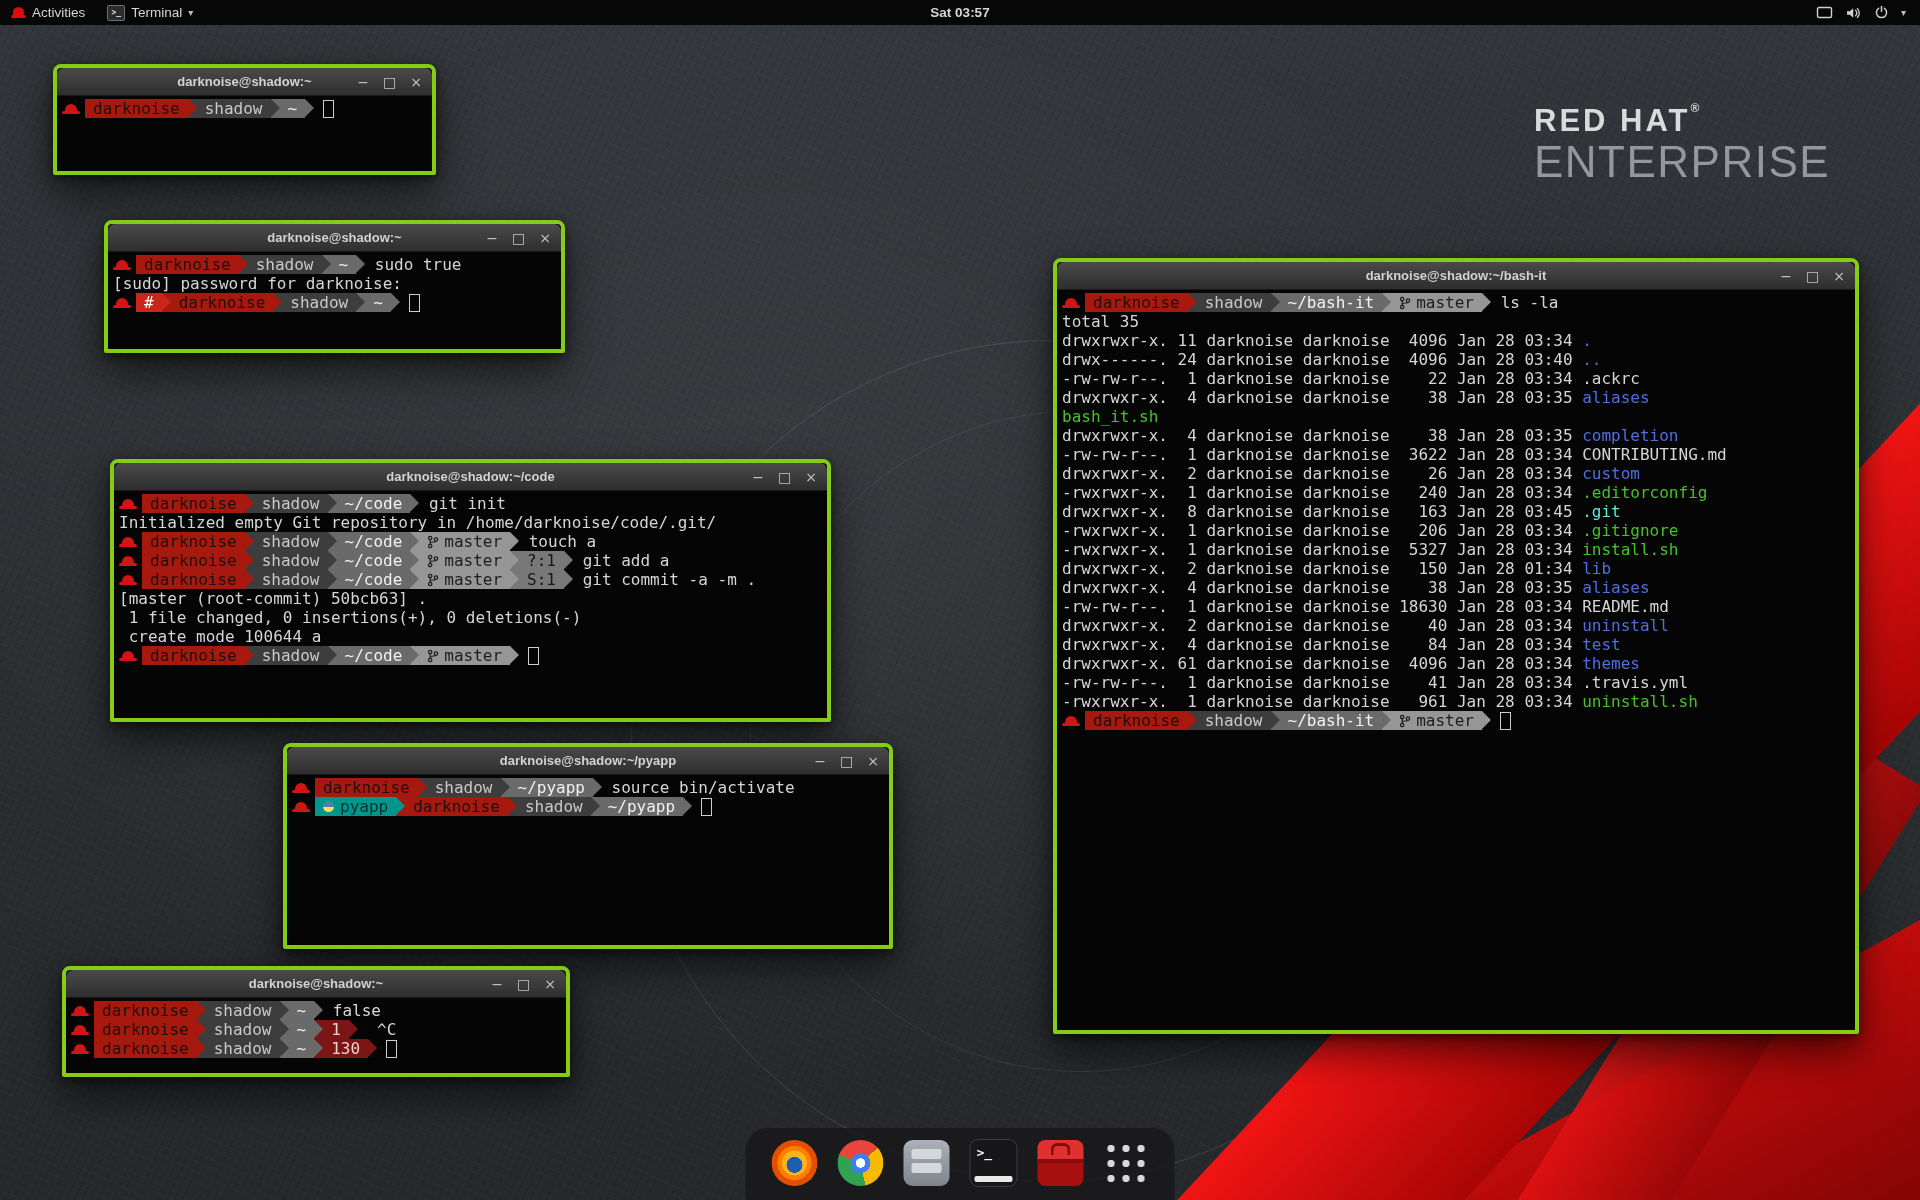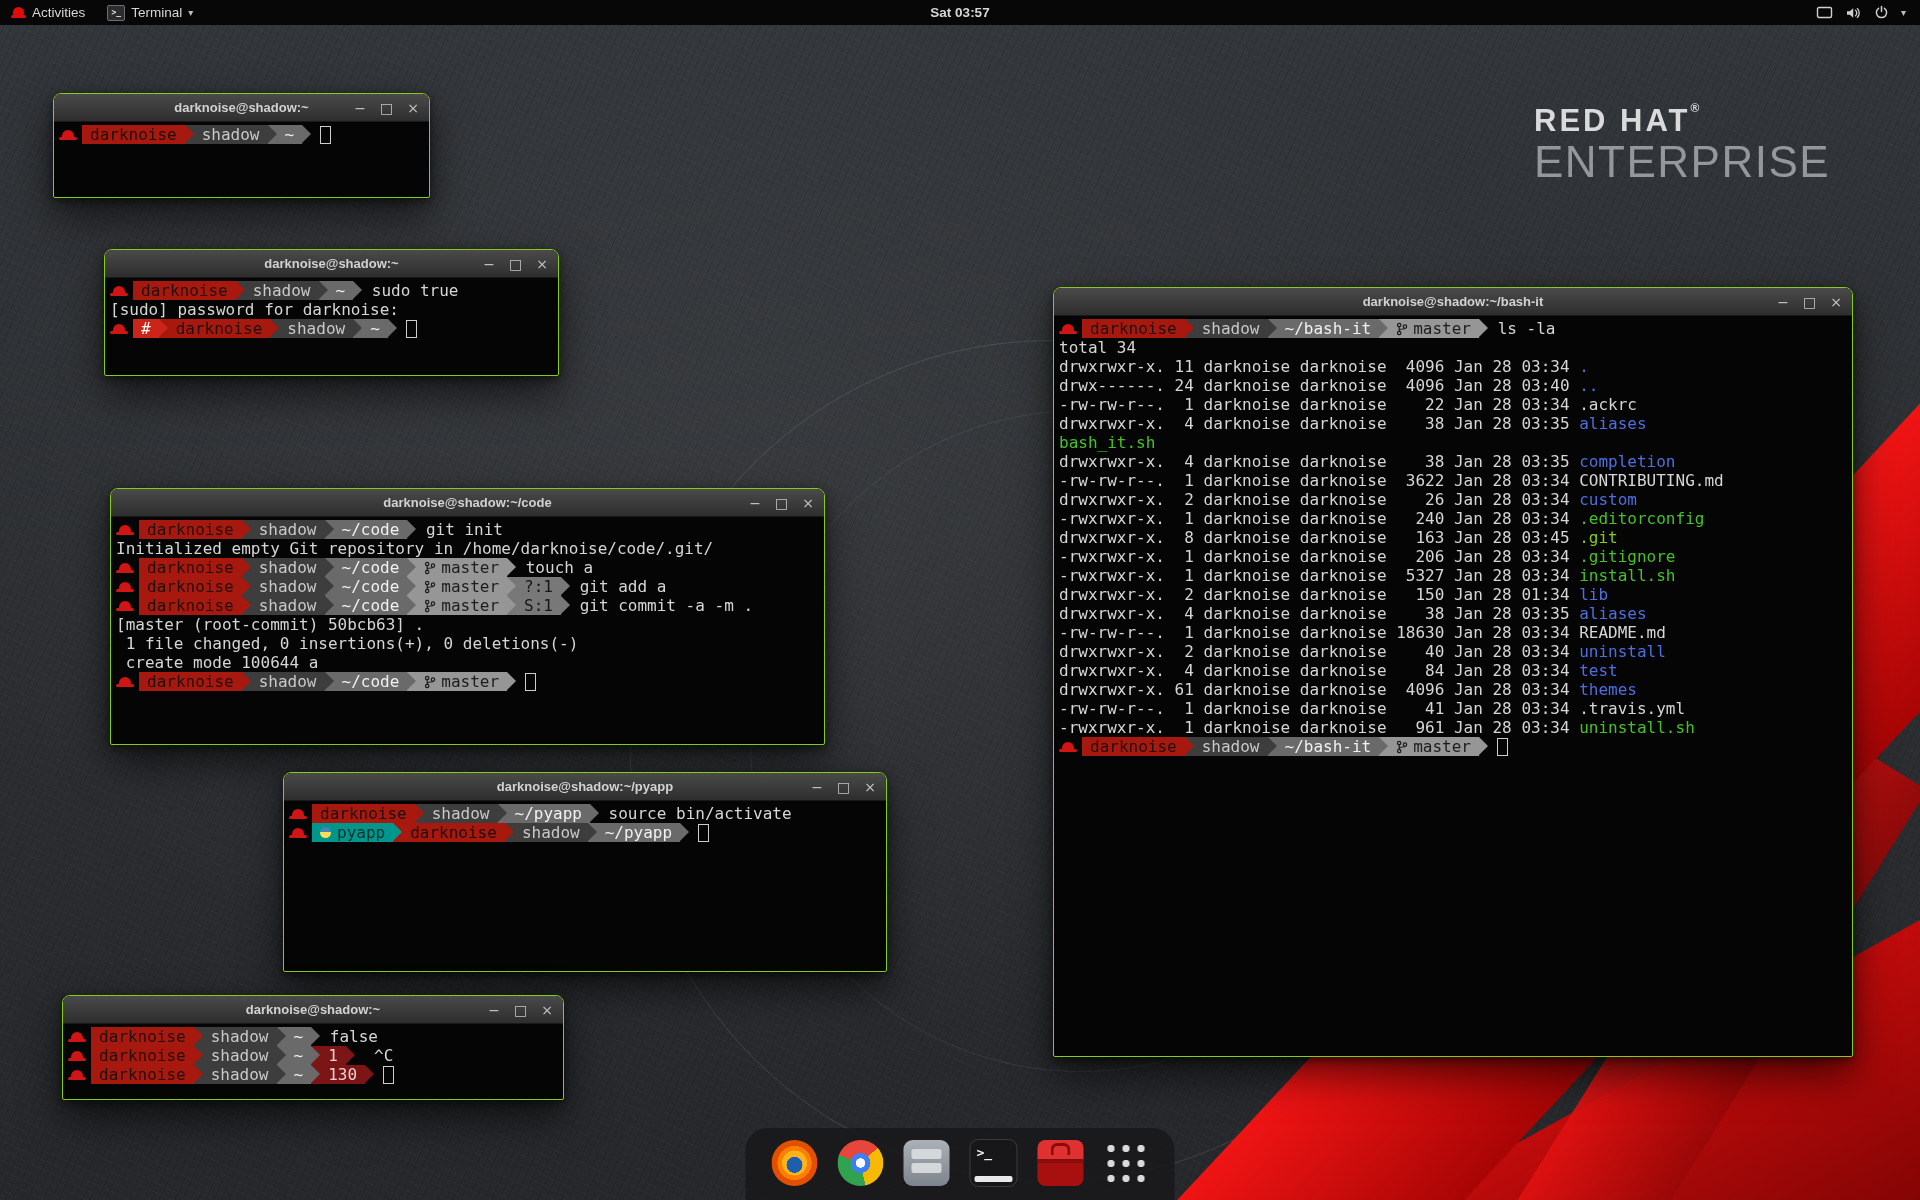--- a/index.html
+++ b/index.html
@@ -44,23 +44,23 @@
     background:#e00b0b;border-radius:2px;}
   .miniterm{display:inline-flex;align-items:center;justify-content:center;width:16px;height:14px;
     background:#2c2c2e;border:1px solid #6e6e70;border-radius:2px;
     font:bold 8px "DejaVu Sans Mono",monospace;color:#e8e8e8;}
   .chev{font-size:10px;color:#bdbdbd;}
   .tb-clock{position:absolute;left:50%;transform:translateX(-50%);font-weight:bold;cursor:pointer;}
   .tb-right{margin-left:auto;display:flex;align-items:center;gap:12px;padding:0 14px;height:100%;cursor:pointer;}
   .tb-right svg{display:block;}
 
   
-  .window{position:absolute;background:#050505;border:1px solid #84cc16;
+  .window{position:absolute;background:#050505;border:4px solid #84cc16;
     border-radius:8px 8px 2px 2px;
-    box-shadow:0 18px 40px rgba(0,0,0,.6),0 3px 10px rgba(0,0,0,.5);z-index:10;margin-top:29px;}
+    box-shadow:0 18px 40px rgba(0,0,0,.6),0 3px 10px rgba(0,0,0,.5);z-index:10;}
   .titlebar{height:27px;display:flex;align-items:center;justify-content:center;position:relative;
     background:linear-gradient(#4a4a4a,#2e2e2e);border-bottom:1px solid #191919;
     border-radius:7px 7px 0 0;}
   .wtitle{font-weight:bold;font-size:13px;color:#d2d2d2;}
   .wbtns{position:absolute;right:10px;top:0;height:100%;display:flex;align-items:center;gap:14px;}
   .wbtn{color:#c4c4c4;font-size:14px;line-height:1;font-family:"DejaVu Sans",sans-serif;cursor:pointer;}
   .term{padding:3px 5px;font:16px/19px "DejaVu Sans Mono",monospace;color:#d6d6d6;}
   .tline{display:flex;align-items:center;height:19px;white-space:pre;}
   .t{white-space:pre;}
   .seg{display:flex;align-items:center;height:19px;padding:0 8px;}
@@ -256,31 +256,31 @@
           <div class="wbtn">×</div>
         </div>
       </div>
       <div class="term">
         <div class="tline"><div class="hat"></div><div class="seg" style="background: rgb(167, 24, 14); color: rgb(31, 15, 13);"><span>darknoise</span></div><div class="arr" style="background: rgb(61, 61, 61);"><div class="tri" style="border-left-color: rgb(167, 24, 14);"></div></div><div class="seg" style="background: rgb(61, 61, 61); color: rgb(201, 201, 201);"><span>shadow</span></div><div class="arr" style="background: rgb(106, 106, 106);"><div class="tri" style="border-left-color: rgb(61, 61, 61);"></div></div><div class="seg" style="background: rgb(106, 106, 106); color: rgb(241, 241, 241);"><span>~/bash-it</span></div><div class="arr" style="background: rgb(150, 150, 150);"><div class="tri" style="border-left-color: rgb(106, 106, 106);"></div></div><div class="seg" style="background: rgb(150, 150, 150); color: rgb(29, 29, 29);"><svg class="gitic" width="12" height="14" viewBox="0 0 12 14">
               <circle cx="3.2" cy="3" r="1.7" fill="none" stroke="currentColor" stroke-width="1.2"></circle>
               <circle cx="3.2" cy="11" r="1.7" fill="none" stroke="currentColor" stroke-width="1.2"></circle>
               <circle cx="9" cy="4.6" r="1.7" fill="none" stroke="currentColor" stroke-width="1.2"></circle>
               <path d="M3.2 4.8 V9.3 M3.2 8.4 C3.2 6.2 9 7.6 9 6.4" fill="none" stroke="currentColor" stroke-width="1.2"></path>
             </svg><span>master</span></div><div class="arr" style="background: transparent;"><div class="tri" style="border-left-color: rgb(150, 150, 150);"></div></div><span class="t"> ls -la</span></div>
-        <div class="tline"><span class="t">total 34</span></div>
+        <div class="tline"><span class="t">total 35</span></div>
         <div class="tline"><span class="t">drwxrwxr-x. 11 darknoise darknoise  4096 Jan 28 03:34 </span><span class="t" style="color: rgb(77, 111, 224);">.</span></div>
         <div class="tline"><span class="t">drwx------. 24 darknoise darknoise  4096 Jan 28 03:40 </span><span class="t" style="color: rgb(77, 111, 224);">..</span></div>
         <div class="tline"><span class="t">-rw-rw-r--.  1 darknoise darknoise    22 Jan 28 03:34 </span><span class="t">.ackrc</span></div>
         <div class="tline"><span class="t">drwxrwxr-x.  4 darknoise darknoise    38 Jan 28 03:35 </span><span class="t" style="color: rgb(77, 111, 224);">aliases</span></div>
         <div class="tline"><span class="t" style="color: rgb(68, 194, 40);">bash_it.sh</span></div>
         <div class="tline"><span class="t">drwxrwxr-x.  4 darknoise darknoise    38 Jan 28 03:35 </span><span class="t" style="color: rgb(77, 111, 224);">completion</span></div>
         <div class="tline"><span class="t">-rw-rw-r--.  1 darknoise darknoise  3622 Jan 28 03:34 </span><span class="t">CONTRIBUTING.md</span></div>
         <div class="tline"><span class="t">drwxrwxr-x.  2 darknoise darknoise    26 Jan 28 03:34 </span><span class="t" style="color: rgb(77, 111, 224);">custom</span></div>
         <div class="tline"><span class="t">-rwxrwxr-x.  1 darknoise darknoise   240 Jan 28 03:34 </span><span class="t" style="color: rgb(68, 194, 40);">.editorconfig</span></div>
-        <div class="tline"><span class="t">drwxrwxr-x.  8 darknoise darknoise   163 Jan 28 03:45 </span><span class="t" style="color: #84cc16; text-align: center;">.git</span></div>
+        <div class="tline"><span class="t">drwxrwxr-x.  8 darknoise darknoise   163 Jan 28 03:45 </span><span class="t" style="color: #5eead4; text-align: center;">.git</span></div>
         <div class="tline"><span class="t">-rwxrwxr-x.  1 darknoise darknoise   206 Jan 28 03:34 </span><span class="t" style="color: rgb(68, 194, 40);">.gitignore</span></div>
         <div class="tline"><span class="t">-rwxrwxr-x.  1 darknoise darknoise  5327 Jan 28 03:34 </span><span class="t" style="color: rgb(68, 194, 40);">install.sh</span></div>
         <div class="tline"><span class="t">drwxrwxr-x.  2 darknoise darknoise   150 Jan 28 01:34 </span><span class="t" style="color: rgb(77, 111, 224);">lib</span></div>
         <div class="tline"><span class="t">drwxrwxr-x.  4 darknoise darknoise    38 Jan 28 03:35 </span><span class="t" style="color: rgb(77, 111, 224);">aliases</span></div>
         <div class="tline"><span class="t">-rw-rw-r--.  1 darknoise darknoise 18630 Jan 28 03:34 </span><span class="t">README.md</span></div>
         <div class="tline"><span class="t">drwxrwxr-x.  2 darknoise darknoise    40 Jan 28 03:34 </span><span class="t" style="color: rgb(77, 111, 224);">uninstall</span></div>
         <div class="tline"><span class="t">drwxrwxr-x.  4 darknoise darknoise    84 Jan 28 03:34 </span><span class="t" style="color: rgb(77, 111, 224);">test</span></div>
         <div class="tline"><span class="t">drwxrwxr-x. 61 darknoise darknoise  4096 Jan 28 03:34 </span><span class="t" style="color: rgb(77, 111, 224);">themes</span></div>
         <div class="tline"><span class="t">-rw-rw-r--.  1 darknoise darknoise    41 Jan 28 03:34 </span><span class="t">.travis.yml</span></div>
         <div class="tline"><span class="t">-rwxrwxr-x.  1 darknoise darknoise   961 Jan 28 03:34 </span><span class="t" style="color: rgb(68, 194, 40);">uninstall.sh</span></div>

